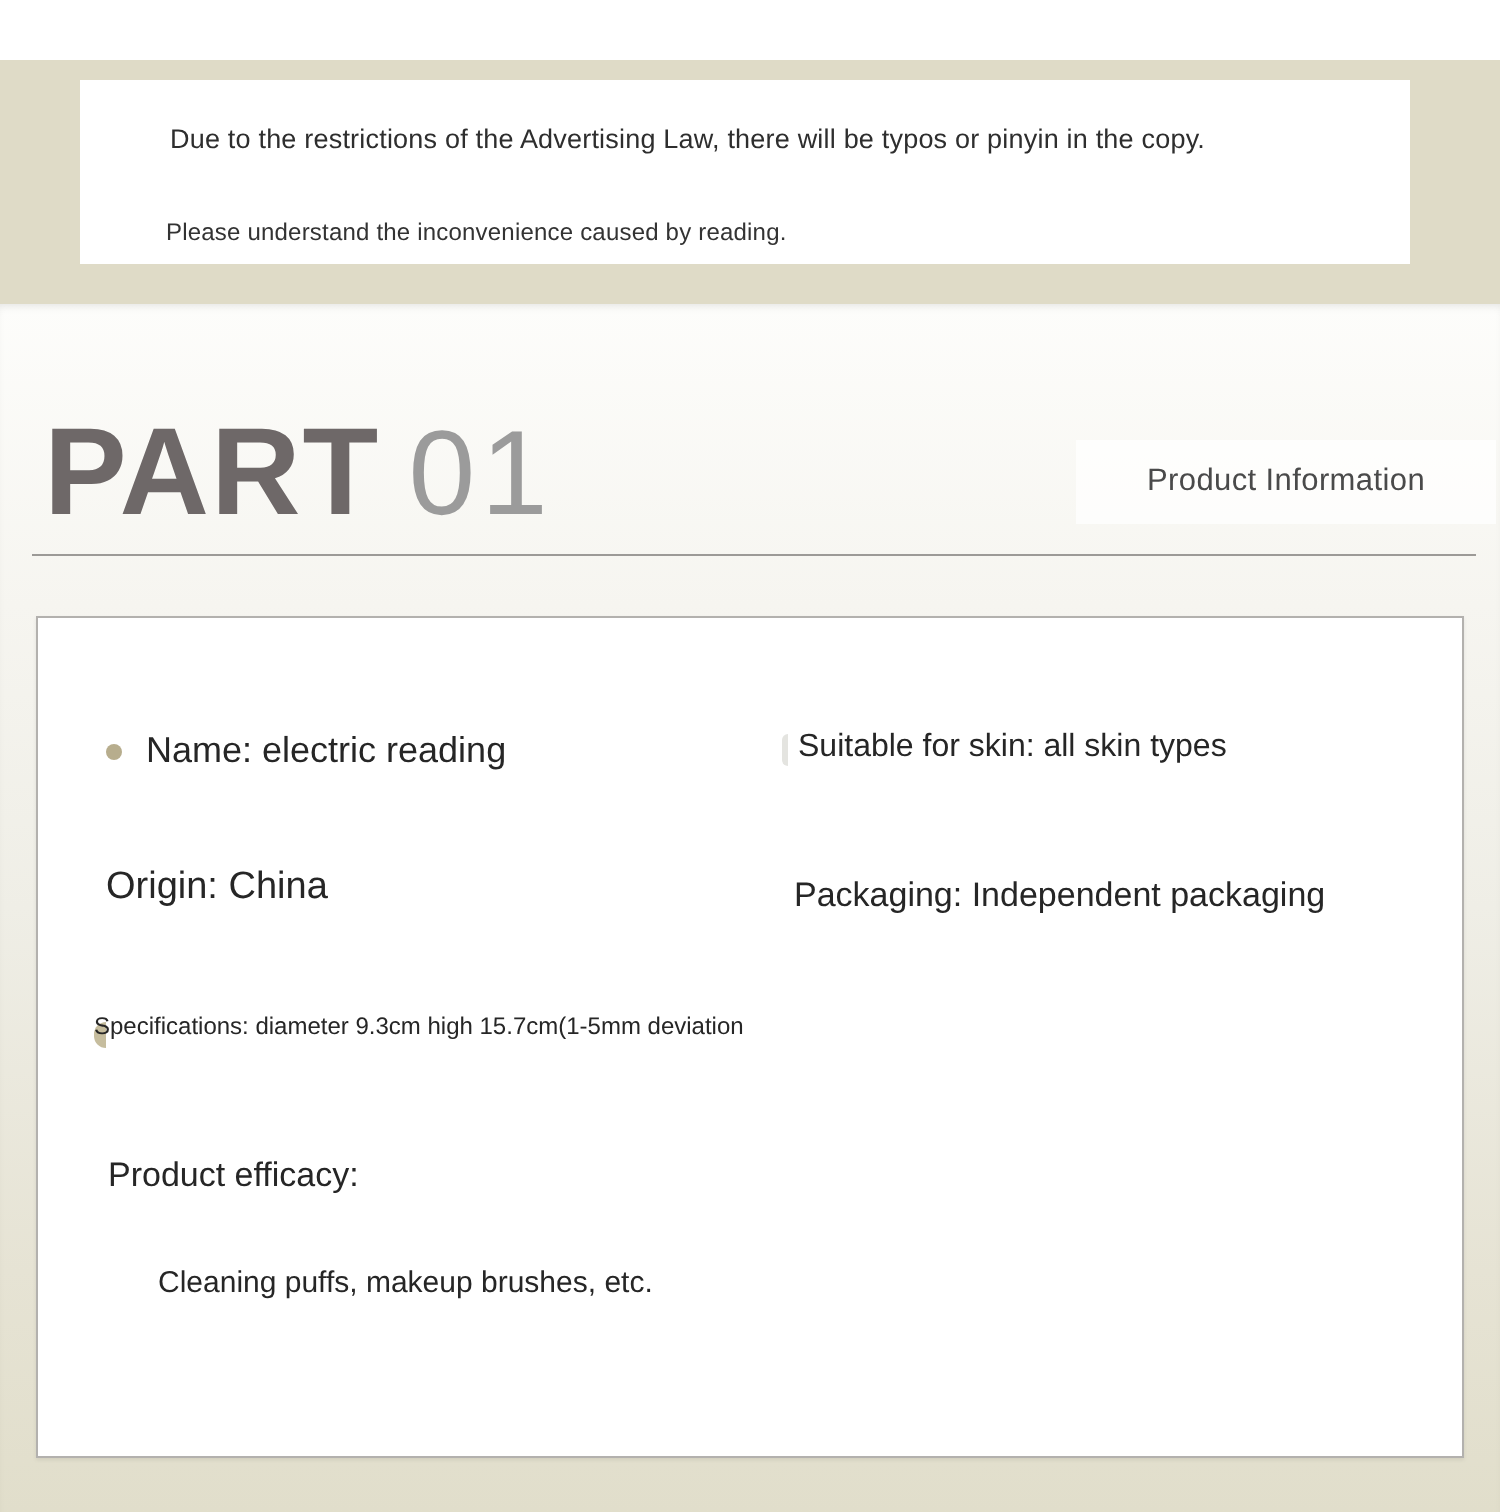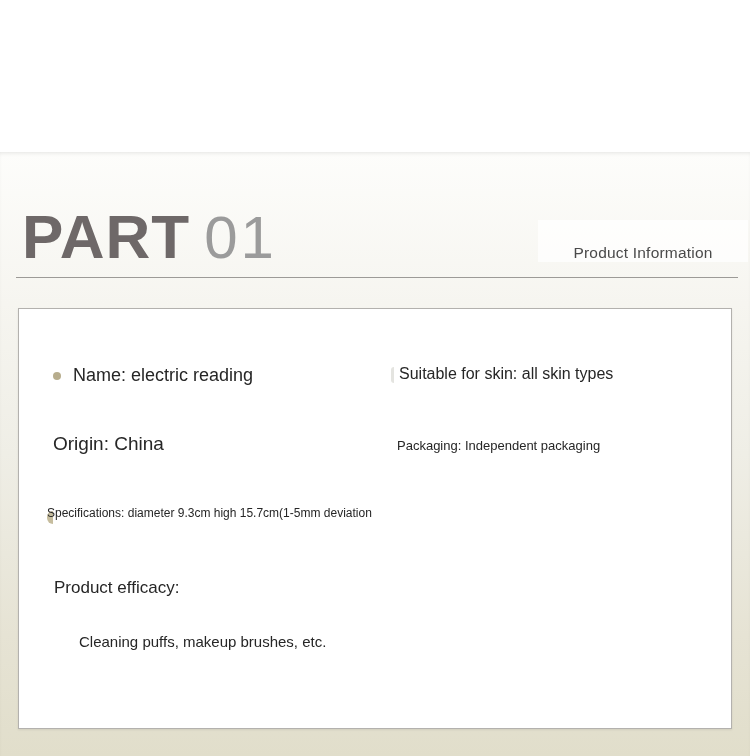--- a/index.html
+++ b/index.html
@@ -15,46 +15,52 @@
   
   .section{position:absolute; left:0; top:152px; width:750px; height:604px;
     background:linear-gradient(180deg,#fdfdfb 0%, #f6f5f0 25%, #efeee6 50%, #e6e3d4 80%, #e1decb 100%);
     box-shadow:inset 0 3px 4px -2px rgba(0,0,0,0.10);}
 
   .part-title{position:absolute; left:22px; top:54px; line-height:1; white-space:nowrap;}
   .part-word{font-size:62px; font-weight:800; color:var(--part,#6e6868); letter-spacing:1px;}
   .part-number{font-size:60px; font-weight:300; color:var(--part_number,#9b9b9b); margin-left:14px; letter-spacing:3px;}
 
   .section-tag{position:absolute; left:538px; top:68px; width:210px; height:42px;
-    background:rgba(255,255,255,0.72); display:flex; align-items:flex-end; justify-content:center;
+    background:rgba(255,255,255,0.72); display:flex; align-items:center; justify-content:center;
     font-size:15.5px; color:#4a4a4a; letter-spacing:0.2px;}
 
   .divider{position:absolute; left:16px; top:125px; width:722px; height:0; border-top:1px solid #9c9a97;}
 
   
   .card{position:absolute; left:18px; top:156px; width:712px; height:419px; background:#ffffff;
     border:1px solid #b3b1ae; box-shadow:0 1px 2px rgba(0,0,0,0.08);}
 
   .card .txt{position:absolute; color:#262626; white-space:nowrap;}
   .bullet-dot{position:absolute; left:34px; top:63px; width:8px; height:8px; border-radius:50%; background:var(--bullet,#b7ad8d);}
   .name-text{left:54px; top:56px; font-size:18px;}
   .half-mark-light{position:absolute; left:372px; top:58px; width:3px; height:16px; border-radius:3px 0 0 3px; background:#e4e4e0;}
   .suitable-text{left:380px; top:56px; font-size:16px;}
   .origin-text{left:34px; top:124px; font-size:19px;}
-  .packaging-text{left:378px; top:129px; font-size:13px; color:#2e2e2e;}
+  .packaging-text{left:378px; top:129px; font-size:17px; color:#2e2e2e;}
   .half-bullet{position:absolute; left:28px; top:202px; width:6px; height:13px; border-radius:7px 0 0 7px; background:#c6bd9e;}
   .spec-text{left:28px; top:197px; font-size:12px;}
   .efficacy-label{left:35px; top:269px; font-size:17px;}
   .efficacy-detail{left:60px; top:324px; font-size:15px;text-align:center;}
 </style>
 </head>
 <body>
 
 <div class="page">
 
+  <div class="band">
+    <div class="disclaimer-box">
+      <div class="disclaimer-line1">Due to the restrictions of the Advertising Law, there will be typos or pinyin in the copy.</div>
+      <div class="disclaimer-line2">Please understand the inconvenience caused by reading.</div>
+    </div>
+  </div>
 
   <div class="section">
 
     <div class="part-title">
       <span class="part-word">PART</span><span class="part-number">01</span>
     </div>
 
     <div class="section-tag">
       <span>Product Information</span>
     </div>

